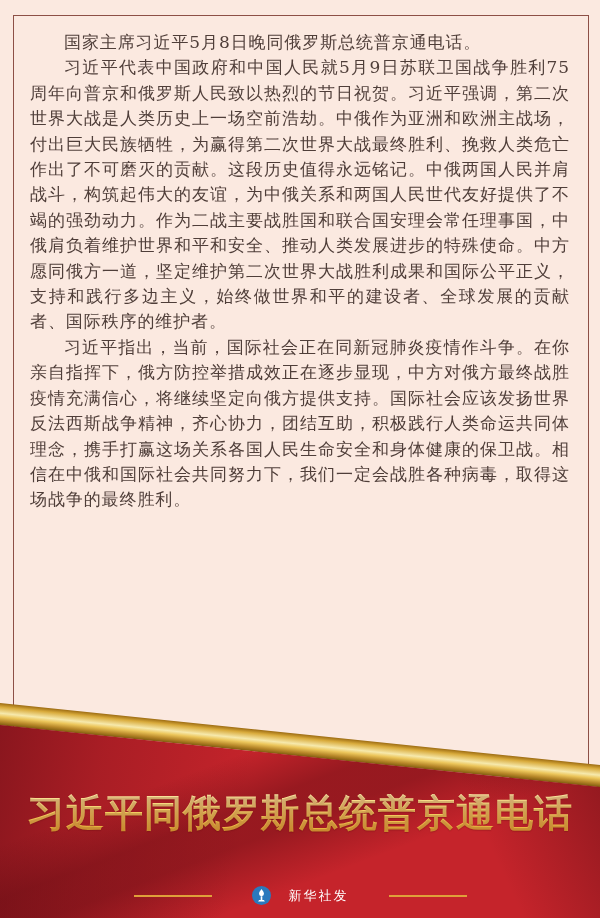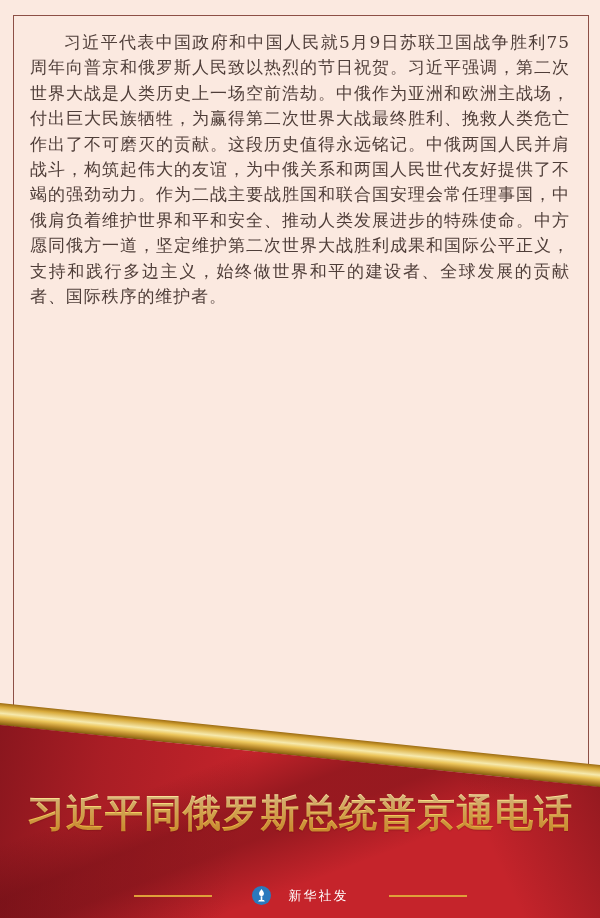--- a/index.html
+++ b/index.html
@@ -68,21 +68,23 @@
     color:#ffffff;font-size:13px;letter-spacing:2px;
     font-family:"Liberation Sans","DejaVu Sans",sans-serif;
   }
 </style>
 </head>
 <body>
 
 <div class="frame"></div>
 
 <div class="article">
+  <p>国家主席习近平5月8日晚同俄罗斯总统普京通电话。</p>
   <p>习近平代表中国政府和中国人民就5月9日苏联卫国战争胜利75周年向普京和俄罗斯人民致以热烈的节日祝贺。习近平强调，第二次世界大战是人类历史上一场空前浩劫。中俄作为亚洲和欧洲主战场，付出巨大民族牺牲，为赢得第二次世界大战最终胜利、挽救人类危亡作出了不可磨灭的贡献。这段历史值得永远铭记。中俄两国人民并肩战斗，构筑起伟大的友谊，为中俄关系和两国人民世代友好提供了不竭的强劲动力。作为二战主要战胜国和联合国安理会常任理事国，中俄肩负着维护世界和平和安全、推动人类发展进步的特殊使命。中方愿同俄方一道，坚定维护第二次世界大战胜利成果和国际公平正义，支持和践行多边主义，始终做世界和平的建设者、全球发展的贡献者、国际秩序的维护者。</p>
+  <p>习近平指出，当前，国际社会正在同新冠肺炎疫情作斗争。在你亲自指挥下，俄方防控举措成效正在逐步显现，中方对俄方最终战胜疫情充满信心，将继续坚定向俄方提供支持。国际社会应该发扬世界反法西斯战争精神，齐心协力，团结互助，积极践行人类命运共同体理念，携手打赢这场关系各国人民生命安全和身体健康的保卫战。相信在中俄和国际社会共同努力下，我们一定会战胜各种病毒，取得这场战争的最终胜利。</p>
 </div>
 
 <div class="banner">
   <div class="gold-stripe"></div>
   <div class="red-panel"></div>
   <div class="banner-title">习近平同俄罗斯总统普京通电话</div>
   <div class="footer">
     <div class="gold-line"></div>
     <div class="credit-group">
       <span>

